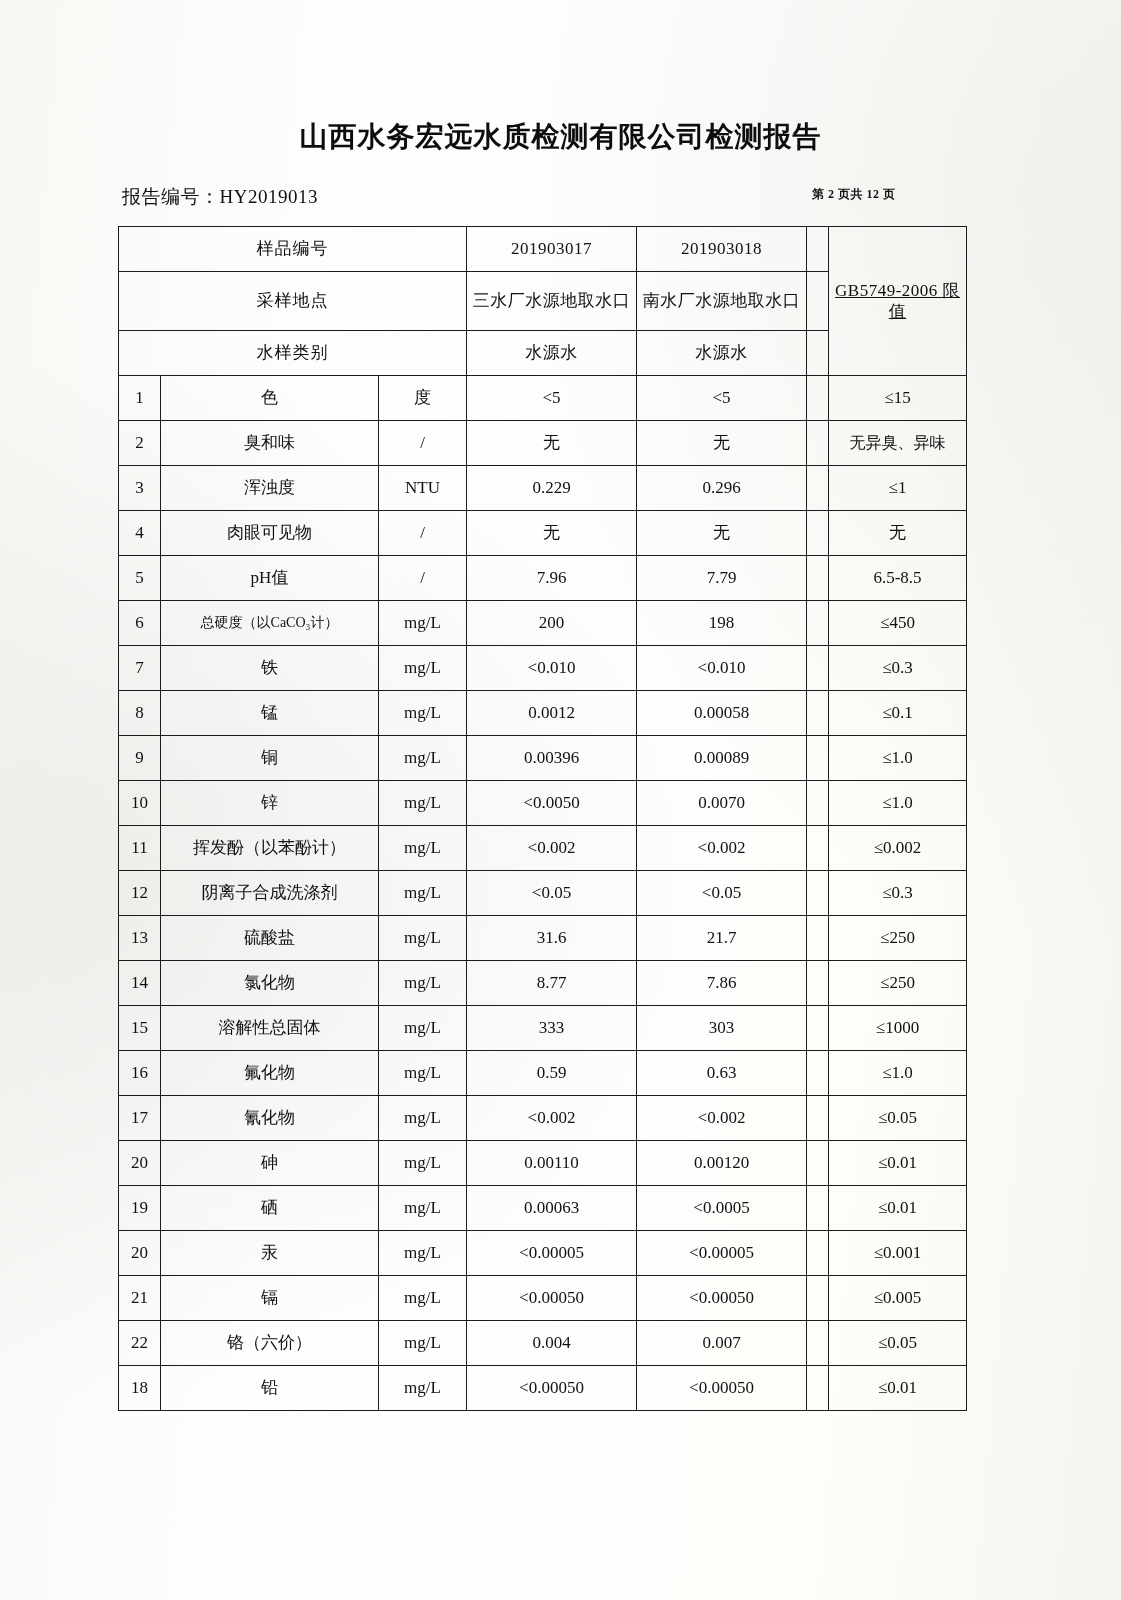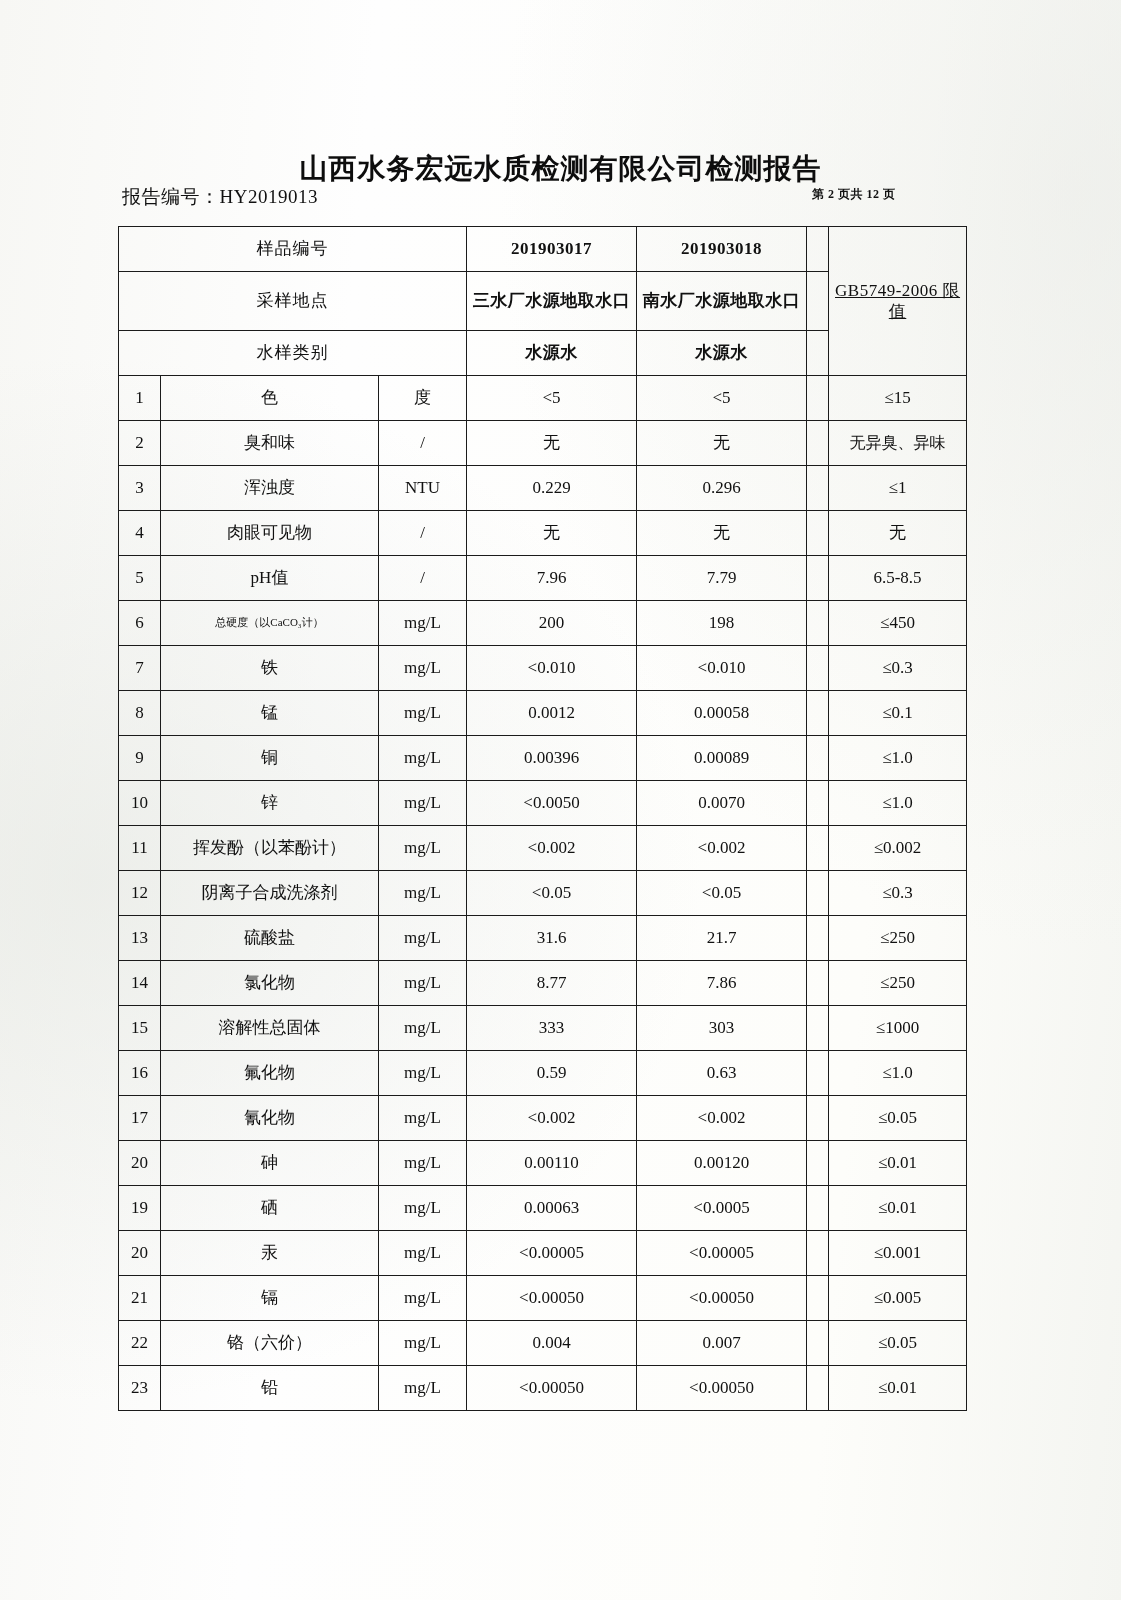--- a/index.html
+++ b/index.html
@@ -35,21 +35,20 @@
     position: absolute;
     top: 118px;
     left: 0;
     width: 1121px;
     text-align: center;
     font-family: "Liberation Sans", "DejaVu Sans", sans-serif;
     font-weight: bold;
     font-size: 28px;
     letter-spacing: 1px;
     color: #0d0d0d;
-    margin-top: 32px;
   }
   .report-no {
     position: absolute;
     top: 184px;
     left: 122px;
     font-size: 19px;
     font-weight: normal;
     letter-spacing: 0.5px;
   }
   .page-no {
@@ -92,21 +91,21 @@
   td.idx { font-size: 16px; font-family: "Liberation Serif", serif; }
   td.item { text-align: left; padding-left: 22px; font-size: 18px; }
   td.unit { font-size: 16px; font-family: "Liberation Serif", serif; }
   td.val  { font-size: 17px; font-family: "Liberation Serif", serif; }
   td.limit { font-size: 17px; }
   td.nb { border: none; }
   .hdr-label {
     font-size: 19px;
     letter-spacing: 1px;
   }
-  .hdr-sample { font-size: 18px; letter-spacing: 0.5px; font-weight: bold; }
+  .hdr-sample { font-size: 18px; letter-spacing: 0.5px; }
   td.limit-big {
     font-size: 19px;
     line-height: 1.55;
     letter-spacing: 0.5px;
     text-decoration: underline;
   }
 </style>
 </head>
 <body>
 
@@ -192,21 +191,21 @@
         <td class="idx">5</td>
         <td class="item">pH值</td>
         <td class="unit">/</td>
         <td class="val">7.96</td>
         <td class="val">7.79</td>
         <td class="nb"></td>
         <td class="limit">6.5-8.5</td>
       </tr>
       <tr>
         <td class="idx">6</td>
-        <td class="item" style="font-size:11px">总硬度（以CaCO₃计）</td>
+        <td class="item" style="font-size:14px">总硬度（以CaCO₃计）</td>
         <td class="unit">mg/L</td>
         <td class="val">200</td>
         <td class="val">198</td>
         <td class="nb"></td>
         <td class="limit">≤450</td>
       </tr>
       <tr>
         <td class="idx">7</td>
         <td class="item">铁</td>
         <td class="unit">mg/L</td>
@@ -344,21 +343,21 @@
       <tr>
         <td class="idx">22</td>
         <td class="item">铬（六价）</td>
         <td class="unit">mg/L</td>
         <td class="val">0.004</td>
         <td class="val">0.007</td>
         <td class="nb"></td>
         <td class="limit">≤0.05</td>
       </tr>
       <tr>
-        <td class="idx">23</td>
+        <td class="idx">18</td>
         <td class="item">铅</td>
         <td class="unit">mg/L</td>
         <td class="val">&lt;0.00050</td>
         <td class="val">&lt;0.00050</td>
         <td class="nb"></td>
         <td class="limit">≤0.01</td>
       </tr>
     </tbody>
   </table>
 </div>

